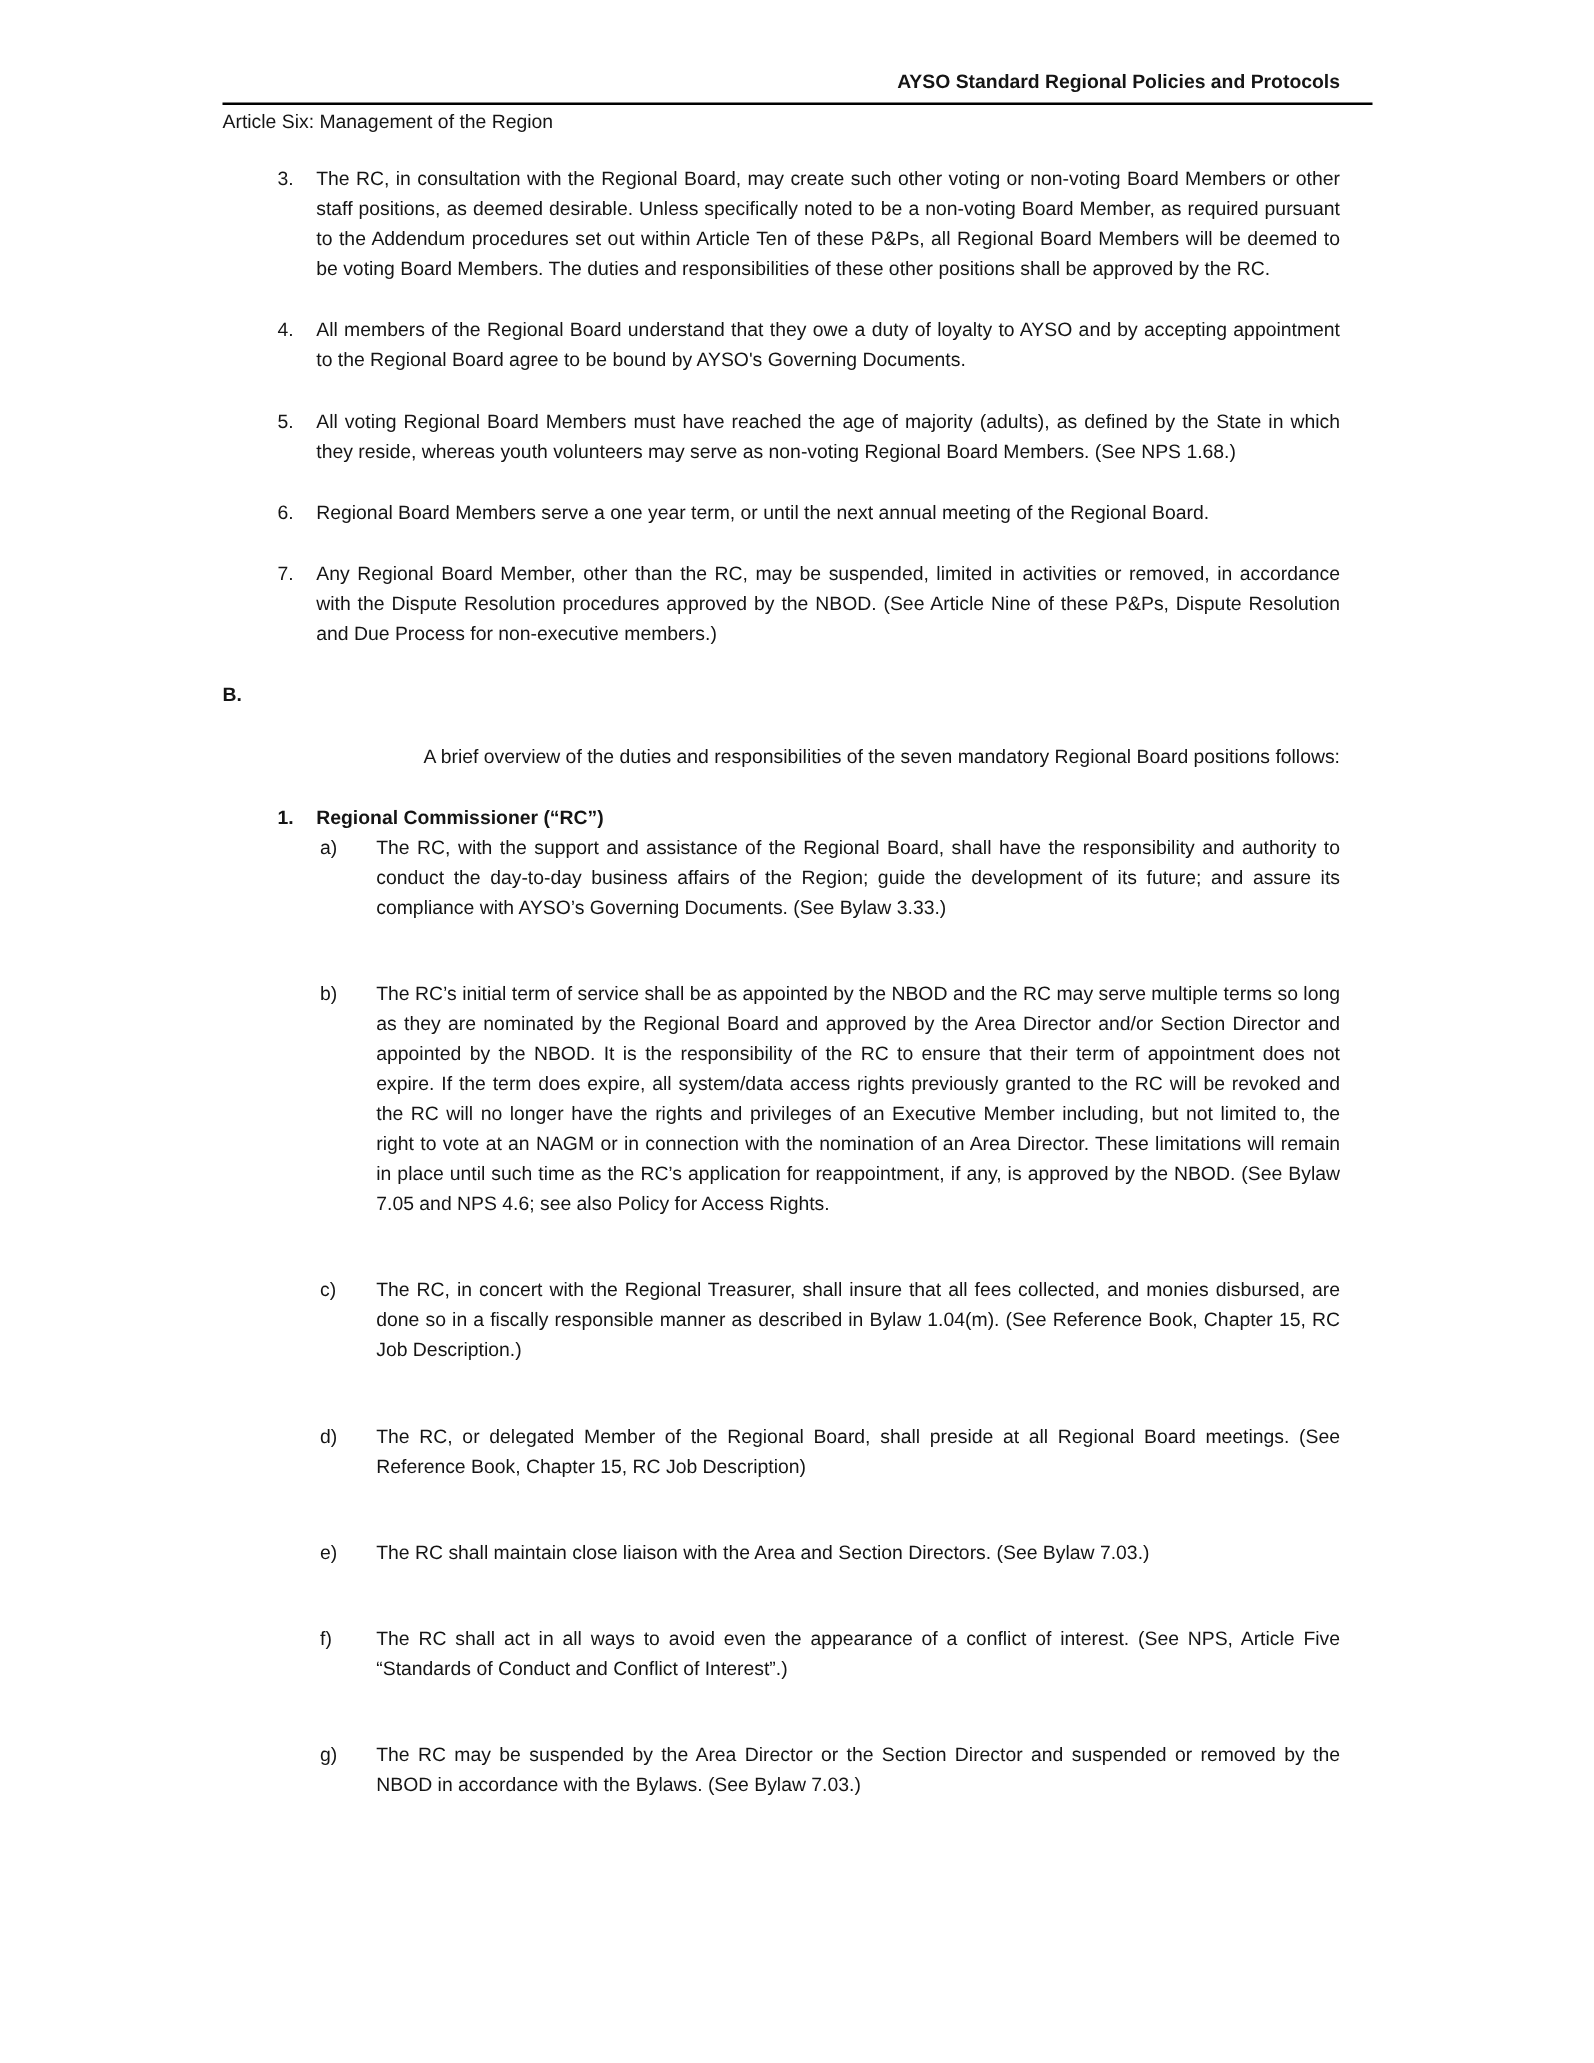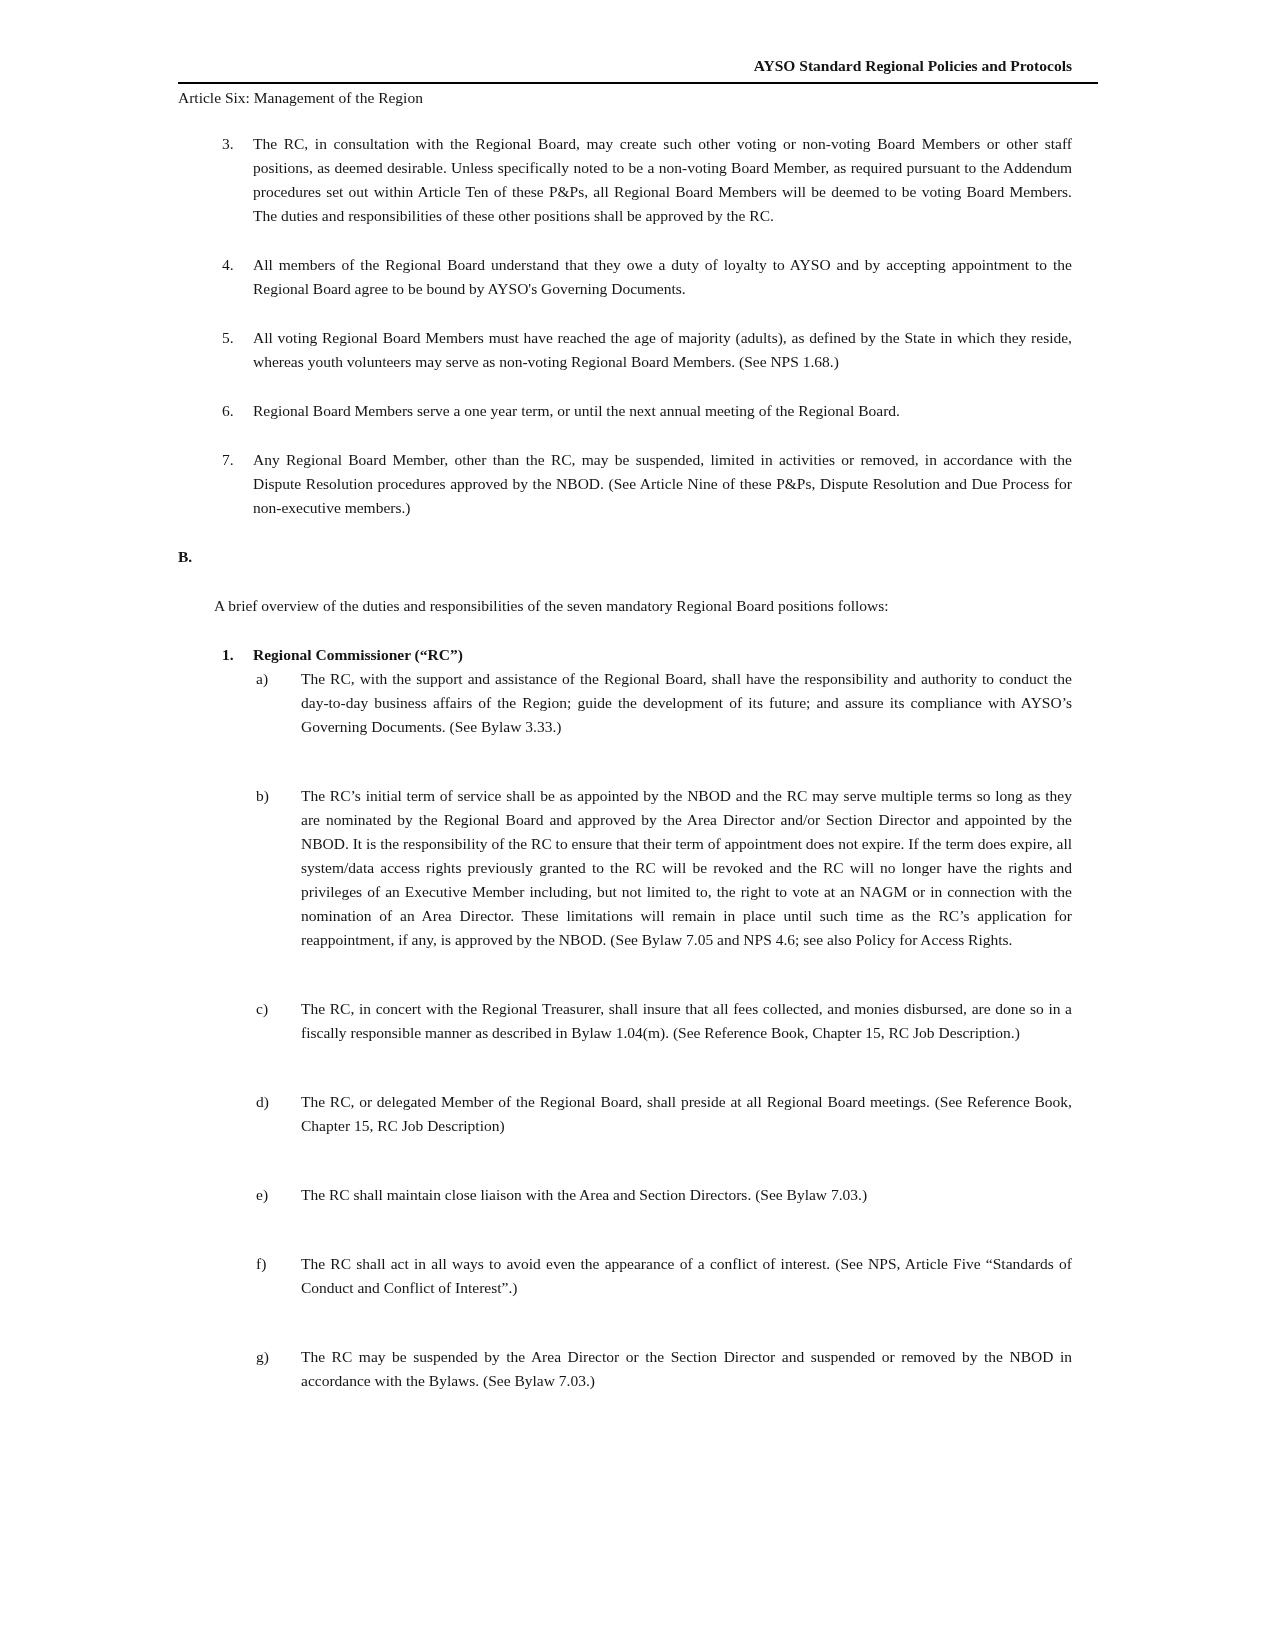--- a/index.html
+++ b/index.html
@@ -6,21 +6,21 @@
     margin: 0;
     padding: 0;
     background: #ffffff;
   }
   .page {
     position: relative;
     width: 1275px;
     height: 1442px;
     background: #ffffff;
     color: #151515;
-    font-family: Liberation Serif, serif;
+    font-family: Liberation Sans, sans-serif;
     font-size: 15.5px;
     line-height: 24px;
     overflow: hidden;
   }
   
   .header {
     padding-top: 54px;
     margin-left: 178px;
     width: 920px;
   }
@@ -56,21 +56,22 @@
   }
   .sec-head {
     display: flex;
     font-weight: bold;
     margin-bottom: 25px;
   }
   .sec-head .sec-label {
     flex: 0 0 36px;
   }
   .intro {
-    margin: 0 0 25px 36px;
+    margin: 0 0 25px 16px;
+    text-align: right;
   }
   .pos-head {
     margin-bottom: 0;
     font-weight: bold;
   }
   .sub {
     display: flex;
     margin-left: 78px;   
     margin-bottom: 45px;
   }

